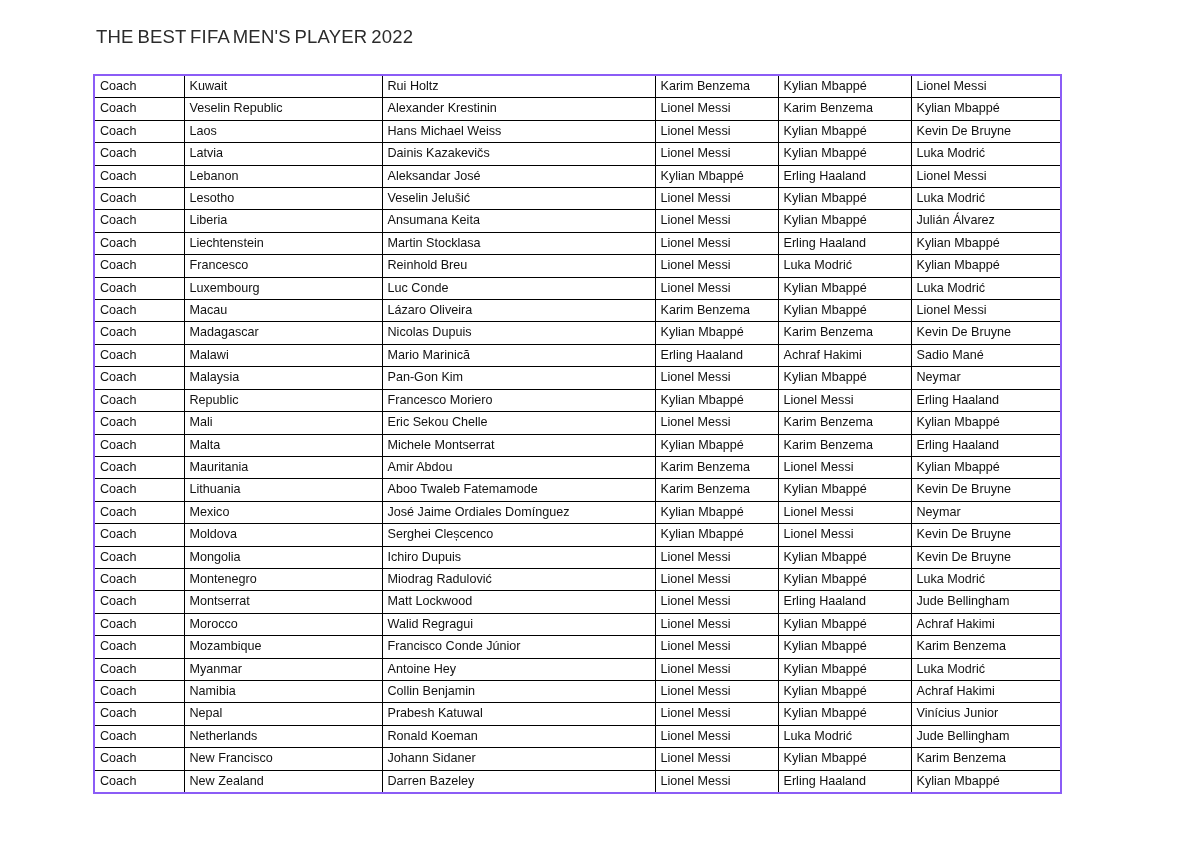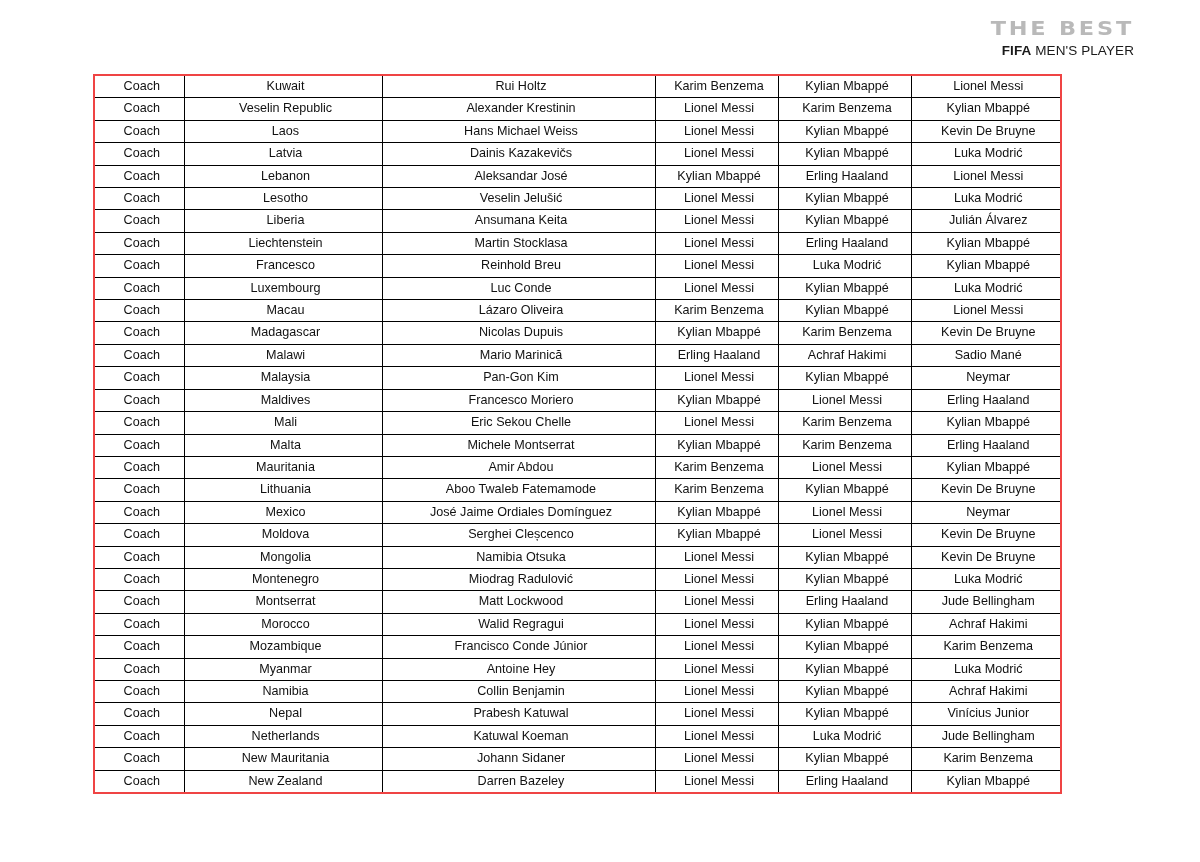--- a/index.html
+++ b/index.html
@@ -78,22 +78,21 @@
   .table-wrap {
     position: absolute;
     left: 93px;
     top: 74px;
     width: 969px;
   }
   table.votes {
     border-collapse: collapse;
     table-layout: fixed;
     width: 969px;
-    border: 2px solid #ef4444;
-    text-align: center;
+    border: 2px solid #8b5cf6;
   }
   table.votes td {
     border: 1px solid #000000;
     height: 21.4px;
     padding: 0 0 0 5px;
     font-size: 12.6px;
     line-height: 21.4px;
     white-space: nowrap;
     overflow: hidden;
     vertical-align: middle;
@@ -103,25 +102,22 @@
   col.c-assoc  { width: 198px; }
   col.c-voter  { width: 273px; }
   col.c-v1     { width: 123px; }
   col.c-v2     { width: 133px; }
   col.c-v3     { width: 150px; }
 </style>
 </head>
 <body>
 
 <div class="page-header">
-
-  <div class="brand-logo">
-    <div class="brand-top"><span class="seg">THE BEST</span></div>
-    <div class="brand-bottom"><span class="fifa">FIFA</span><span class="sub"> MEN'S PLAYER</span></div>
-  </div>
+  <div class="doc-title">THE BEST FIFA MEN'S PLAYER 2022</div>
+
 </div>
 
 <div class="table-wrap">
   <table class="votes">
     <colgroup>
       <col class="c-role">
         <col class="c-assoc">
         <col class="c-voter">
       <col class="c-v1">
         <col class="c-v2">
@@ -235,21 +231,21 @@
         <tr>
           <td>Coach</td>
           <td>Malaysia</td>
           <td>Pan-Gon Kim</td>
           <td>Lionel Messi</td>
           <td>Kylian Mbappé</td>
           <td>Neymar</td>
         </tr>
         <tr>
           <td>Coach</td>
-          <td>Maldives</td>
+          <td>Republic</td>
           <td>Francesco Moriero</td>
           <td>Kylian Mbappé</td>
           <td>Lionel Messi</td>
           <td>Erling Haaland</td>
         </tr>
         <tr>
           <td>Coach</td>
           <td>Mali</td>
           <td>Eric Sekou Chelle</td>
           <td>Lionel Messi</td>
@@ -292,21 +288,21 @@
           <td>Coach</td>
           <td>Moldova</td>
           <td>Serghei Cleșcenco</td>
           <td>Kylian Mbappé</td>
           <td>Lionel Messi</td>
           <td>Kevin De Bruyne</td>
         </tr>
         <tr>
           <td>Coach</td>
           <td>Mongolia</td>
-          <td>Namibia Otsuka</td>
+          <td>Ichiro Dupuis</td>
           <td>Lionel Messi</td>
           <td>Kylian Mbappé</td>
           <td>Kevin De Bruyne</td>
         </tr>
         <tr>
           <td>Coach</td>
           <td>Montenegro</td>
           <td>Miodrag Radulović</td>
           <td>Lionel Messi</td>
           <td>Kylian Mbappé</td>
@@ -356,28 +352,28 @@
           <td>Coach</td>
           <td>Nepal</td>
           <td>Prabesh Katuwal</td>
           <td>Lionel Messi</td>
           <td>Kylian Mbappé</td>
           <td>Vinícius Junior</td>
         </tr>
         <tr>
           <td>Coach</td>
           <td>Netherlands</td>
-          <td>Katuwal Koeman</td>
+          <td>Ronald Koeman</td>
           <td>Lionel Messi</td>
           <td>Luka Modrić</td>
           <td>Jude Bellingham</td>
         </tr>
         <tr>
           <td>Coach</td>
-          <td>New Mauritania</td>
+          <td>New Francisco</td>
           <td>Johann Sidaner</td>
           <td>Lionel Messi</td>
           <td>Kylian Mbappé</td>
           <td>Karim Benzema</td>
         </tr>
         <tr>
           <td>Coach</td>
           <td>New Zealand</td>
           <td>Darren Bazeley</td>
           <td>Lionel Messi</td>

